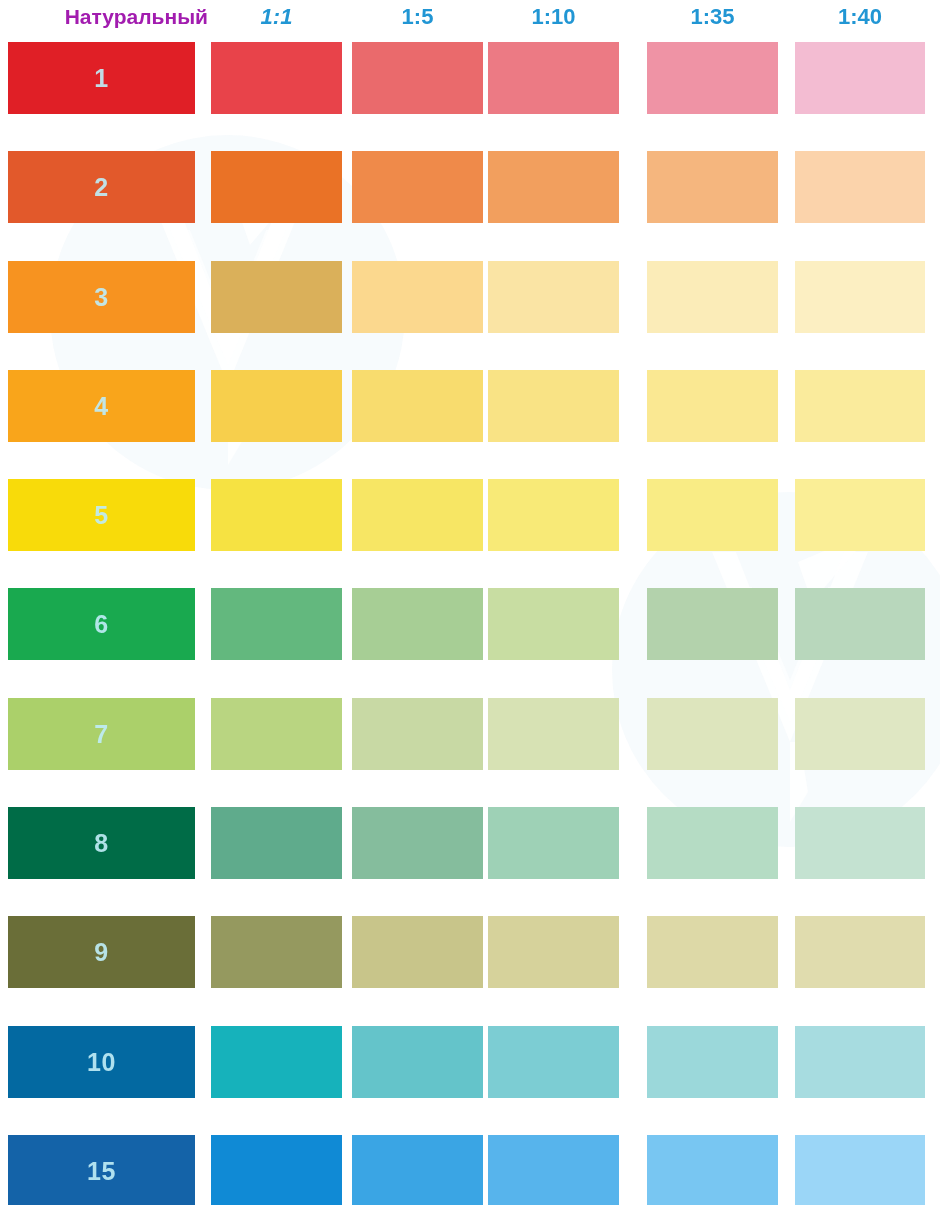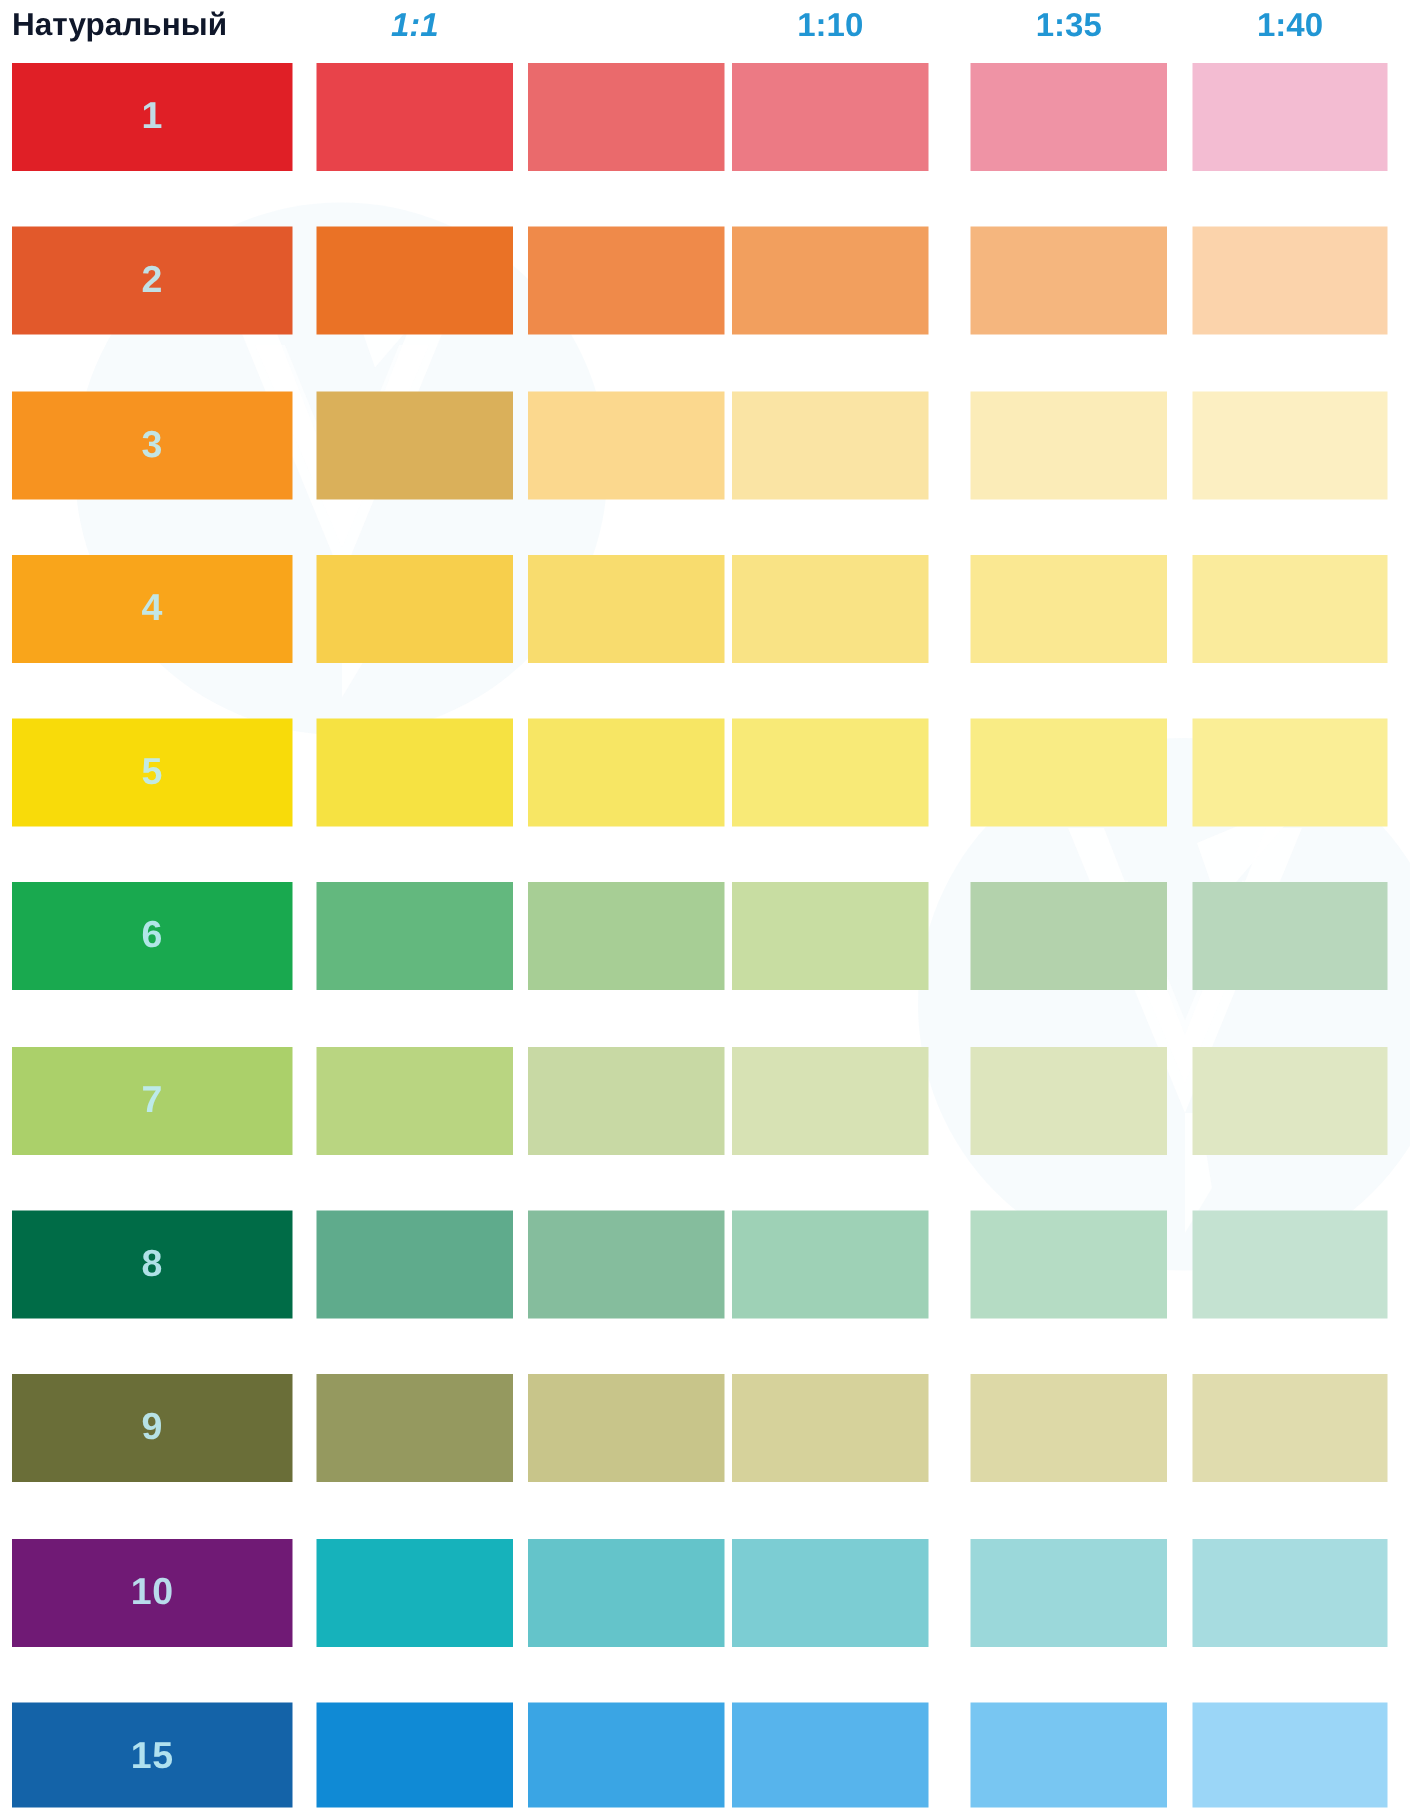--- a/index.html
+++ b/index.html
@@ -56,22 +56,22 @@
     top: 0;
     height: 36px;
     line-height: 34px;
     font-weight: bold;
     color: #2196d4;
     text-align: center;
     white-space: nowrap;
   }
   .col-header.natural {
     font-size: 21px;
-    text-align: left;
-    color: #0f172a;
+    text-align: right;
+    color: #a21caf;
   }
   .col-header.ratio {
     font-size: 22px;
   }
 
   
   #swatch-grid {
     position: absolute;
     left: 0;
     top: 36px;
@@ -133,20 +133,21 @@
       <path d="M186 70 L262 38 L200 110 Z" fill="#ffffff" opacity="0.9"></path>
     </svg>
   </div>
 </div>
 
 <div id="chart-root">
 
   <div id="header-row">
     <div class="col-header natural" style="left:8px; width:200px;">Натуральный</div>
     <div class="col-header ratio" style="left:211px; width:131px;font-style:italic;">1:1</div>
+    <div class="col-header ratio" style="left:352px; width:131px;">1:5</div>
     <div class="col-header ratio" style="left:488px; width:131px;">1:10</div>
     <div class="col-header ratio" style="left:647px; width:131px;">1:35</div>
     <div class="col-header ratio" style="left:795px; width:130px;">1:40</div>
   </div>
 
   <div id="swatch-grid">
       <div class="swatch-row">
         <div class="swatch base" style="background: rgb(224, 31, 38);">
           <span class="swatch-number">1</span>
         </div>
@@ -230,21 +231,21 @@
         <div class="swatch base" style="background: rgb(106, 110, 56);">
           <span class="swatch-number">9</span>
         </div>
         <div class="swatch d1" style="background: rgb(149, 153, 95);"></div>
         <div class="swatch d2" style="background: rgb(200, 197, 138);"></div>
         <div class="swatch d3" style="background: rgb(214, 210, 155);"></div>
         <div class="swatch d4" style="background: rgb(221, 217, 167);"></div>
         <div class="swatch d5" style="background: rgb(224, 220, 174);"></div>
       </div>
       <div class="swatch-row">
-        <div class="swatch base" style="background: #701a75;">
+        <div class="swatch base" style="background: #0369a1;">
           <span class="swatch-number">10</span>
         </div>
         <div class="swatch d1" style="background: rgb(22, 178, 187);"></div>
         <div class="swatch d2" style="background: rgb(100, 196, 202);"></div>
         <div class="swatch d3" style="background: rgb(124, 205, 211);"></div>
         <div class="swatch d4" style="background: rgb(155, 216, 218);"></div>
         <div class="swatch d5" style="background: rgb(167, 220, 224);"></div>
       </div>
       <div class="swatch-row">
         <div class="swatch base" style="background: rgb(20, 99, 168);">

